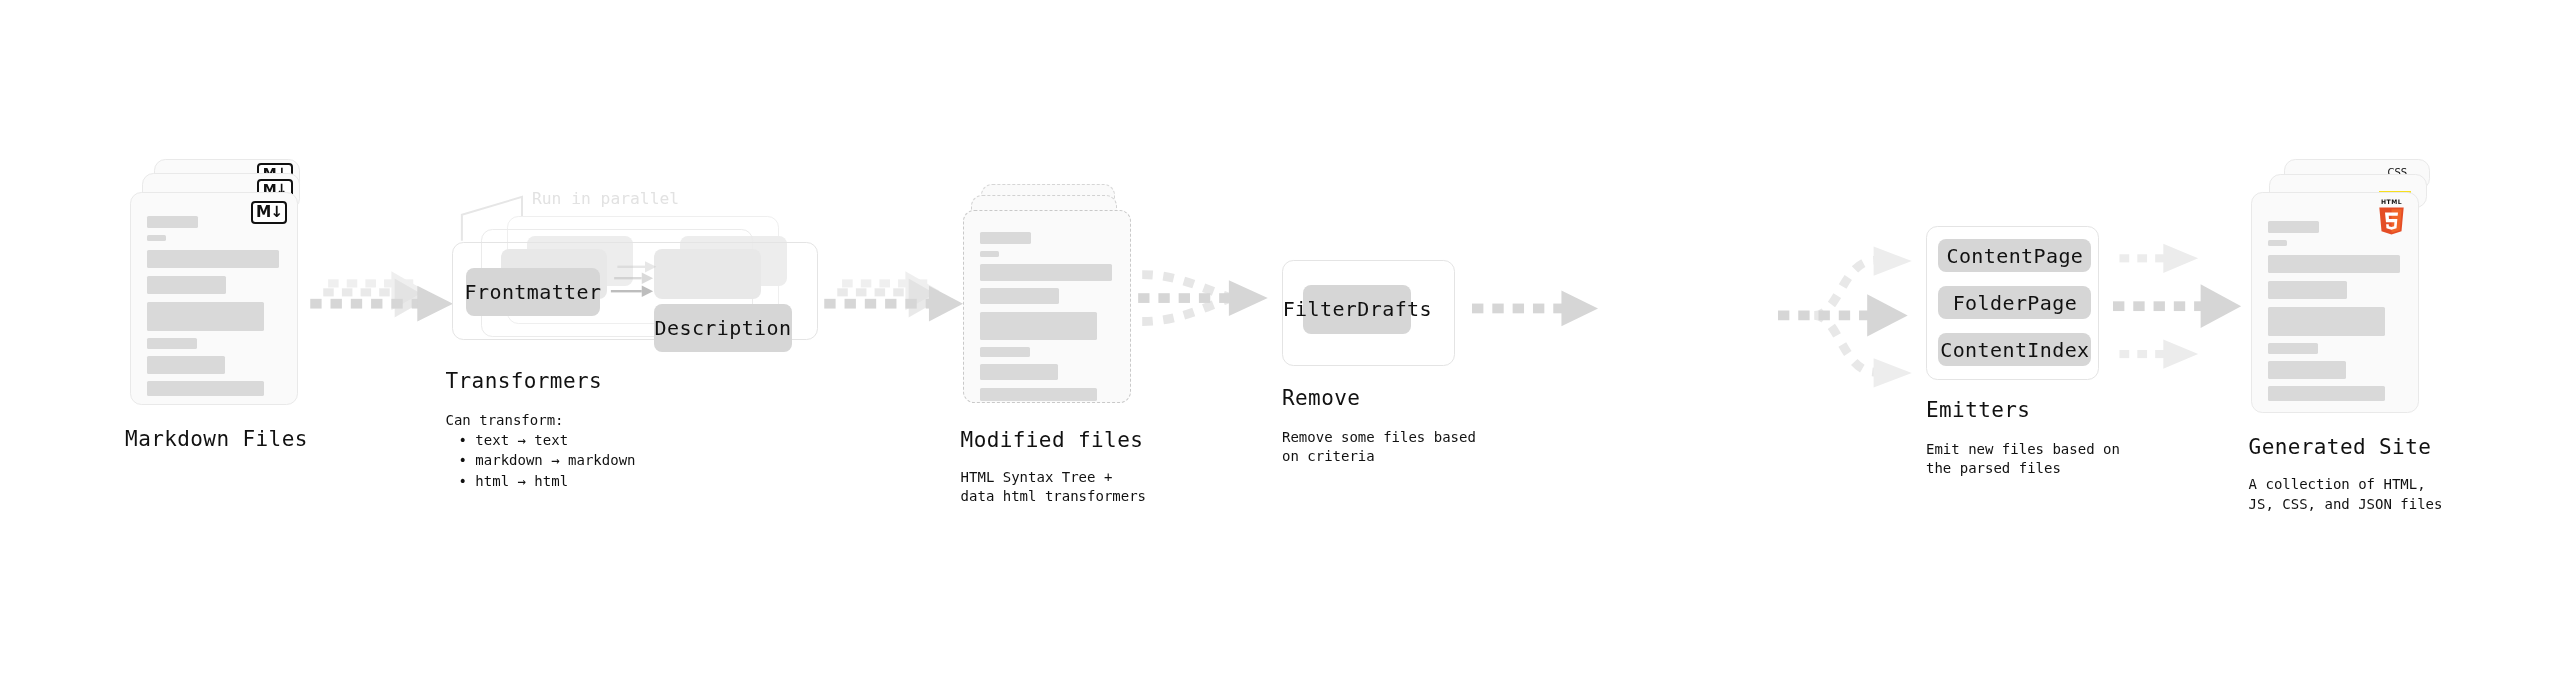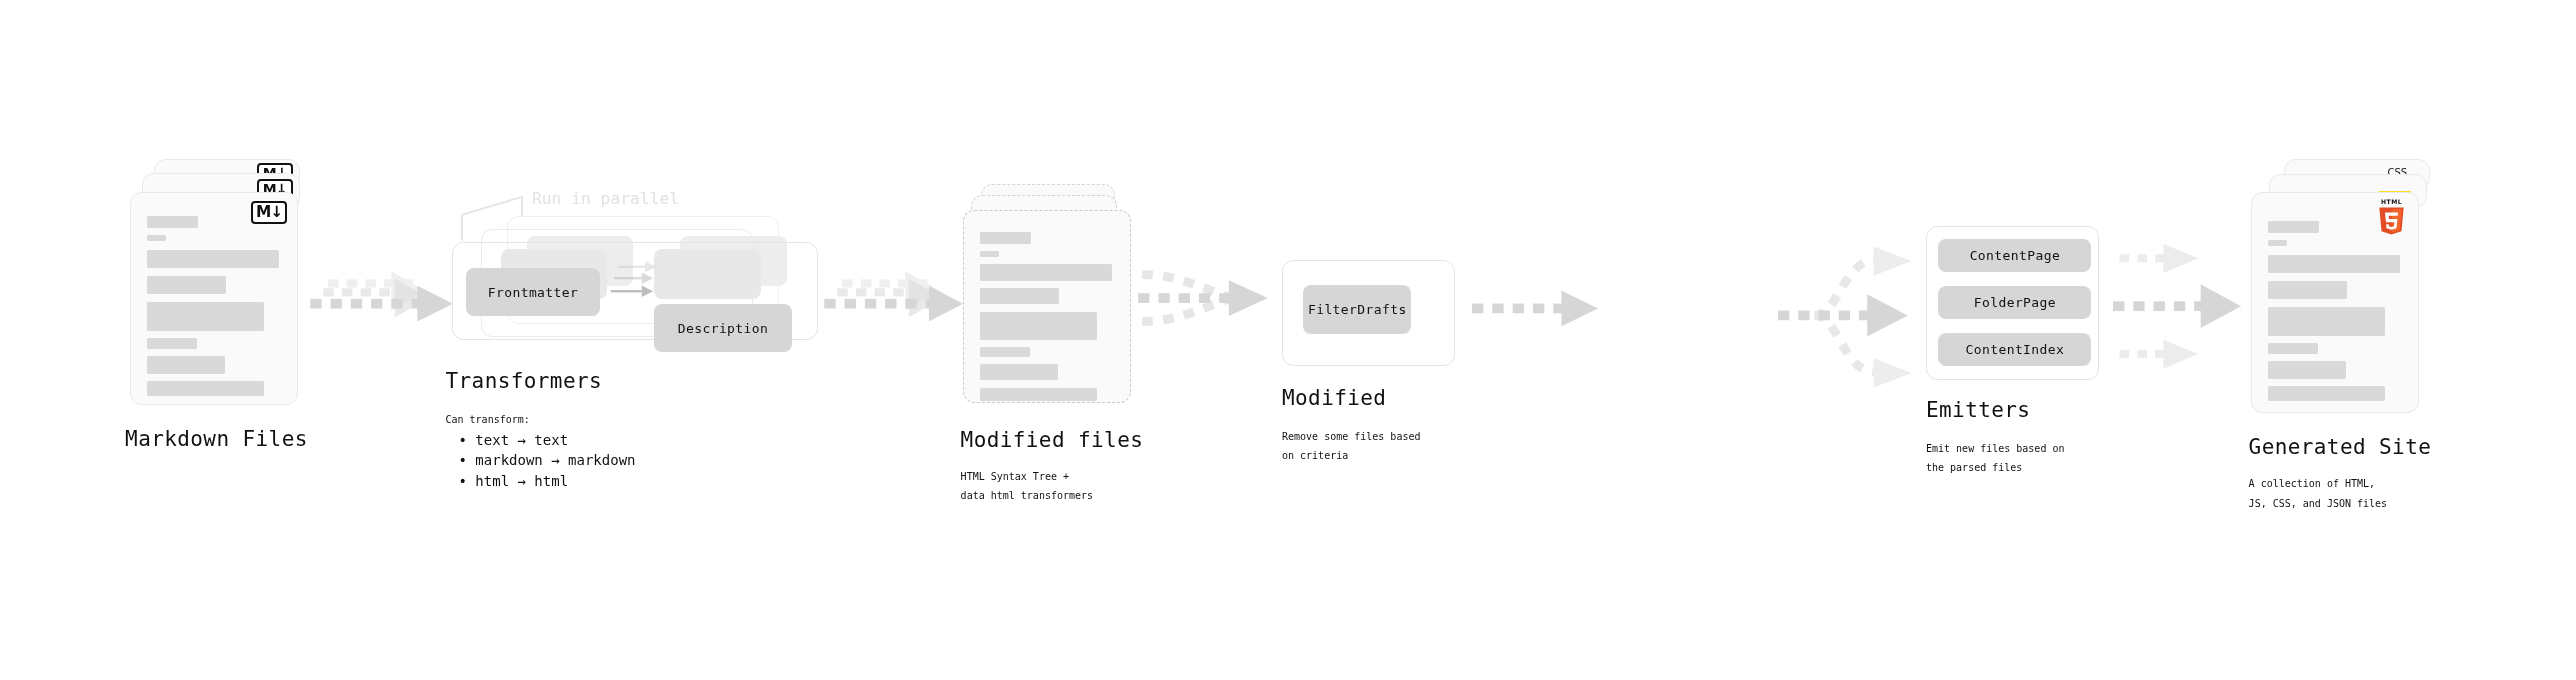--- a/index.html
+++ b/index.html
@@ -84,39 +84,39 @@
   }
   .pill{
     position:absolute;
     background:#d6d6d6;
     border-radius:8.1px;
     box-sizing:border-box;
     display:flex;
     align-items:center;
     justify-content:center;
     color:#111;
-    font-size:13px;
+    font-size:20px;
     letter-spacing:0.4px;
     white-space:nowrap;
   }
   .pill.ghost{background:#e8e8e8;color:transparent;}
   .pill.ghost2{background:#ededed;color:transparent;}
 
   
   .caption{
     position:absolute;
     color:#111;
     font-size:21px;
     letter-spacing:0.4px;
     white-space:nowrap;
   }
   .subcaption{
     position:absolute;
     color:#111;
-    font-size:10px;
+    font-size:14px;
     line-height:20.3px;
     white-space:pre;
   }
   .sublist{
     position:absolute;
     color:#111;
     font-size:14px;
     line-height:20.3px;
     white-space:pre;
   }
@@ -296,21 +296,21 @@
         <rect x="75" y="41" width="14" height="12"></rect>
       <rect x="100" y="41" width="14" height="12"></rect>
       <polygon points="112,25 160,47 112,69"></polygon>
     </g>
   </svg>
 
   <div class="node" style="left:1282px;top:260px;">
     <div class="group-box" style="left:0px;top:0px;width:173px;height:106px;">
       <div class="pill" style="left:20.3px;top:23.6px;width:108px;height:49px;">FilterDrafts</div>
     </div>
-    <div class="caption" style="left:0px;top:126px;">Modified</div>
+    <div class="caption" style="left:0px;top:126px;">Remove</div>
     <div class="subcaption" style="left:0px;top:167px;">Remove some files based</div>
     <div class="subcaption" style="left:0px;top:186px;">on criteria</div>
   </div>
 
   <svg class="arrow-svg" style="left:1472px;top:288px;" width="126" height="49" viewBox="0 0 155 60">
     <g fill="#d6d6d6">
       <rect x="0" y="19" width="14" height="12"></rect>
         <rect x="25" y="19" width="14" height="12"></rect>
       <rect x="50" y="19" width="14" height="12"></rect>
         <rect x="75" y="19" width="14" height="12"></rect>

